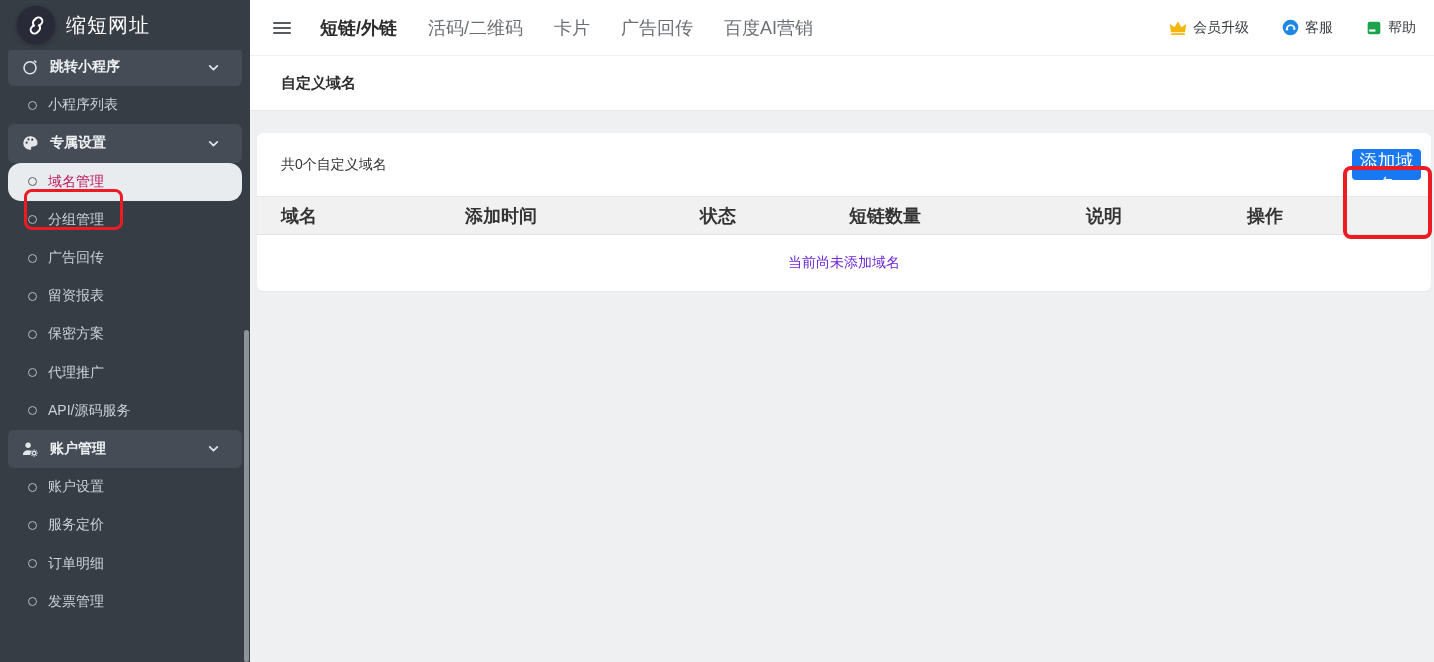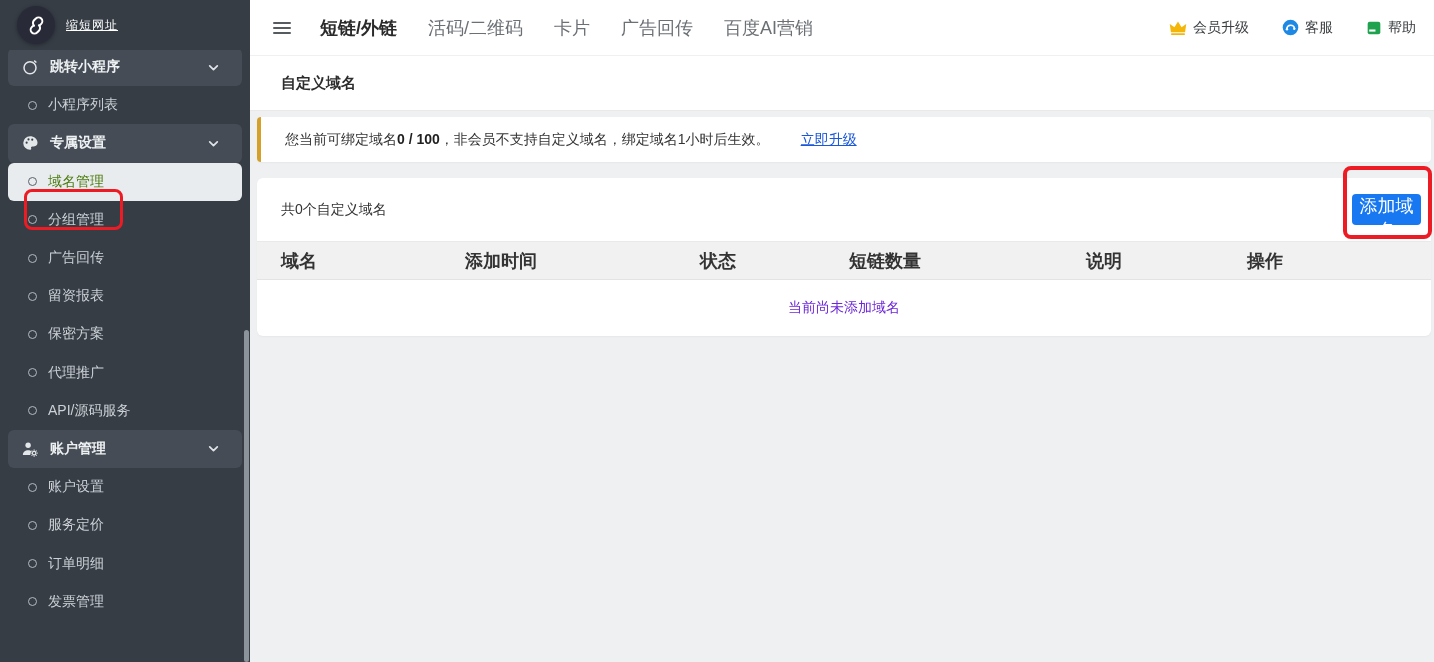--- a/index.html
+++ b/index.html
@@ -9,32 +9,32 @@
 
 
 .sidebar { position:absolute; left:0; top:0; width:250px; height:662px;
   background:var(--sidebar-bg,#363d45); z-index:5; overflow:hidden; }
 .logo-bar { position:absolute; top:0; left:0; right:0; height:50px;
   background:var(--sidebar-bg,#363d45); z-index:3; display:flex; align-items:center;
   padding-left:17px; cursor:pointer; }
 .logo-circle { width:38px; height:38px; border-radius:50%; background:#292a38;
   display:flex; align-items:center; justify-content:center; flex:none;
   box-shadow:0 1px 4px rgba(0,0,0,.35); }
-.logo-text { color:#fff; font-size:12px; margin-left:11px; letter-spacing:1px; white-space:nowrap;text-decoration:underline; }
+.logo-text { color:#fff; font-size:20px; margin-left:11px; letter-spacing:1px; white-space:nowrap; }
 
 .menu { position:absolute; top:48px; left:8px; width:234px; z-index:1; }
 .m-row { height:38.2px; display:flex; align-items:center; border-radius:6px; cursor:pointer; }
 .m-section { background:var(--sidebar-section-bg,#454c55); padding:0 12px;
   color:#eef1f3; font-weight:700; font-size:14px; }
 .m-section .icon { width:20px; height:20px; margin-right:10px; display:flex; align-items:center; justify-content:center; }
 .m-section .chev { margin-left:auto; display:flex; width:14px; height:14px; }
 .m-sub { padding-left:20px; color:#ccd1d6; font-size:14px; }
 .m-sub .bullet { width:9px; height:9px; border:1.5px solid #b3bac0; border-radius:50%;
   margin-right:11px; flex:none; }
-.m-sub.selected { background:var(--selected-item-bg,#e9ecef); color:#4d7c0f; }
+.m-sub.selected { background:var(--selected-item-bg,#e9ecef); color:#be185d;border-radius:13px; }
 .m-sub.selected .bullet { border-color:#5a6169; }
 .icon svg { display:block; }
 
 .sb-thumb { position:absolute; right:1px; top:330px; width:5px; height:332px;
   border-radius:3px; background:#8d939a; z-index:4; cursor:pointer; }
 
 
 .main { position:absolute; left:250px; top:0; width:1184px; height:662px; }
 .topbar { height:56px; background:#fff; display:flex; align-items:center;
   padding:0 16px 0 23px; border-bottom:1px solid #f0f0f0; }
@@ -238,26 +238,20 @@
           <span>帮助</span>
         </div>
       </div>
   </div>
 
   <div class="title-strip">
     <div class="page-title">自定义域名</div>
   </div>
 
   <div class="content">
-    <div class="alert-card">
-      <span>
-        <span>您当前可绑定域名</span><b>0 / 100</b><span>，非会员不支持自定义域名，绑定域名1小时后生效。</span>
-      </span>
-      <a class="upgrade-link">立即升级</a>
-    </div>
 
     <div class="table-card">
       <div class="card-head">
         <span class="count-text">共0个自定义域名</span>
         <button class="add-btn">添加域名</button>
       </div>
       <table>
         <colgroup>
           <col style="width:184px">
             <col style="width:235px">

